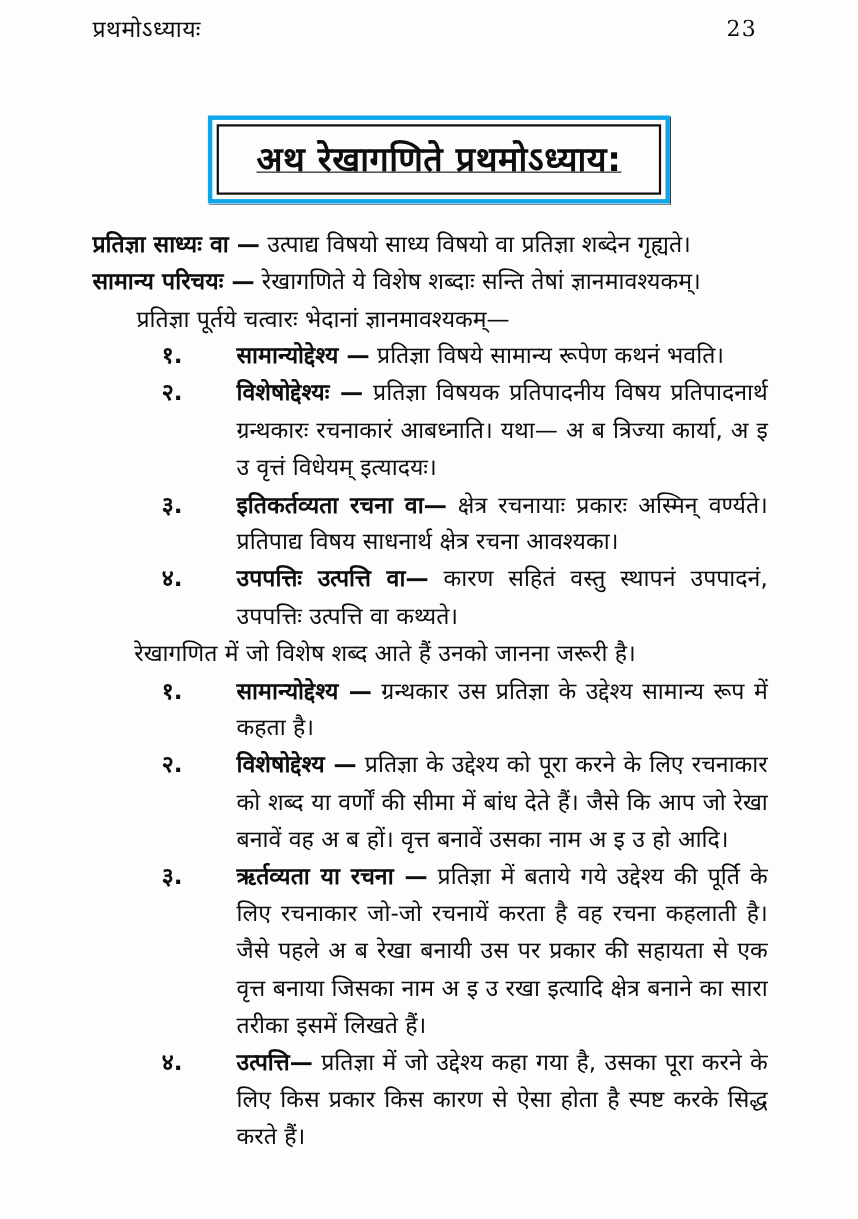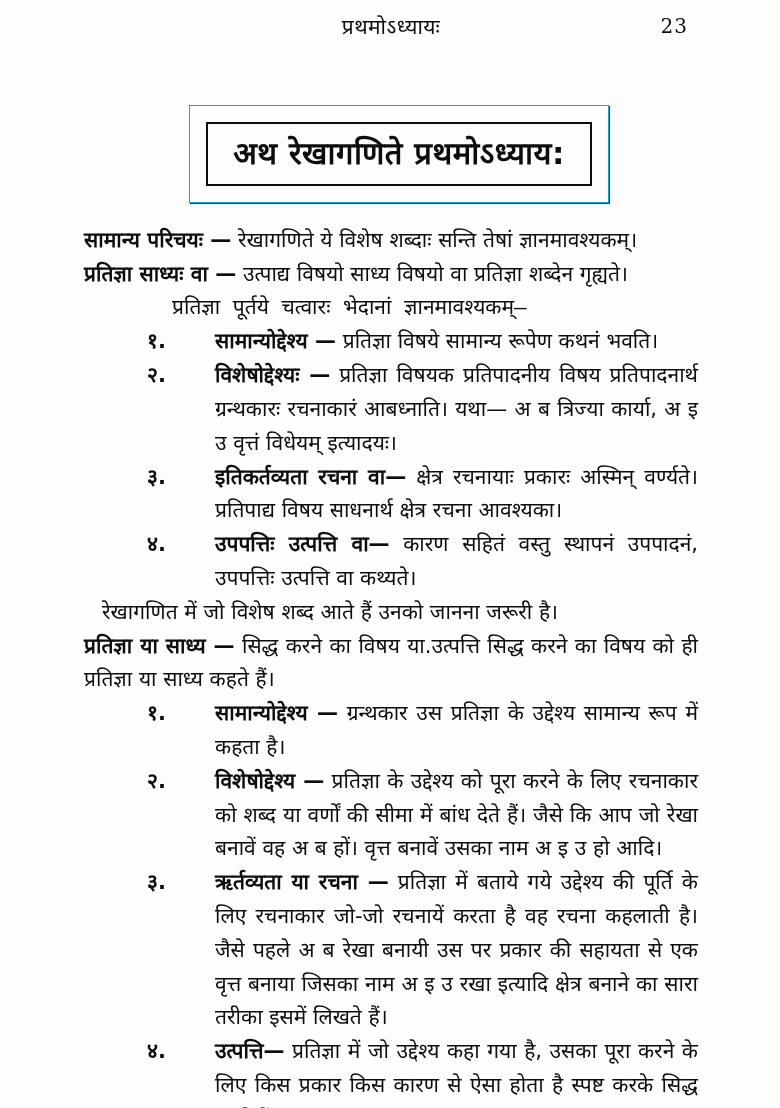--- a/index.html
+++ b/index.html
@@ -22,64 +22,64 @@
     padding: 12px 82px 10px 84px;
   }
   
   .runhead {
     position: relative;
     height: 34px;
   }
   .runhead .rtitle {
     position: absolute;
     left: 0; right: 0;
-    text-align: center;
     font-size: 21px;
     letter-spacing: 0.5px;
   }
   .runhead .pnum {
     position: absolute;
     right: 10px;
     top: 2px;
     font-size: 20px;
     font-family: "DejaVu Serif", serif;
     letter-spacing: 1px;
   }
   
   .titlebox-wrap {
     margin-top: 59px;
     margin-left: 105px;
     width: 420px;
   }
   .titlebox {
-    border: 1px solid #0ea5e9;
-    padding: 16px;
+    border: 4px solid #0ea5e9;
+    padding: 4px;
     box-shadow: 1px 1px 0 #3a3a3a;
+    text-decoration: underline;
   }
   .titlebox-inner {
     border: 2px solid #0e0d0b;
     padding: 7px 16px 11px 16px;
     text-align: center;
   }
   .chapter-title {
     font-size: 31px;
     font-weight: 700;
     white-space: nowrap;
     letter-spacing: 0.5px;
   }
   
   .content {
     margin-top: 21px;
     font-size: 21px;
     line-height: 33.8px;
   }
   .b { font-weight: 700; }
   .para { text-align: justify; }
-  .indent1 { margin-left: 88px; font-family: Liberation Mono, monospace; }
-  .indent2 { margin-left: 18px; }
+  .indent1 { margin-left: 40px; }
+  .indent2 { margin-left: 38px; }
   .li {
     display: flex;
     margin-left: 63px;
   }
   .li .num {
     flex: 0 0 38px;
     font-weight: 700;
   }
   .li .li-body {
     flex: 1 1 auto;
@@ -100,23 +100,23 @@
   <div class="titlebox-wrap">
     <div class="titlebox">
       <div class="titlebox-inner">
         <span class="chapter-title">अथ रेखागणिते प्रथमोऽध्याय:</span>
       </div>
     </div>
   </div>
 
   <div class="content">
 
+    <div class="para"><span class="b">प्रतिज्ञा साध्यः वा —</span> <span>उत्पाद्य विषयो साध्य विषयो वा प्रतिज्ञा शब्देन गृह्यते।</span></div>
+
     <div class="para"><span class="b">सामान्य परिचयः —</span> <span>रेखागणिते ये विशेष शब्दाः सन्ति तेषां ज्ञानमावश्यकम्।</span></div>
-
-    <div class="para"><span class="b">प्रतिज्ञा साध्यः वा —</span> <span>उत्पाद्य विषयो साध्य विषयो वा प्रतिज्ञा शब्देन गृह्यते।</span></div>
 
     <div class="indent1">प्रतिज्ञा पूर्तये चत्वारः भेदानां ज्ञानमावश्यकम्—</div>
 
     <div class="li">
       <span class="num">१.</span>
       <div class="li-body"><span class="b">सामान्योद्देश्य —</span> <span>प्रतिज्ञा विषये सामान्य रूपेण कथनं भवति।</span></div>
     </div>
 
     <div class="li">
       <span class="num">२.</span>
@@ -128,21 +128,20 @@
       <div class="li-body"><span class="b">इतिकर्तव्यता रचना वा—</span> <span>क्षेत्र रचनायाः प्रकारः अस्मिन् वर्ण्यते। प्रतिपाद्य विषय साधनार्थ क्षेत्र रचना आवश्यका।</span></div>
     </div>
 
     <div class="li">
       <span class="num">४.</span>
       <div class="li-body"><span class="b">उपपत्तिः उत्पत्ति वा—</span> <span>कारण सहितं वस्तु स्थापनं उपपादनं, उपपत्तिः उत्पत्ति वा कथ्यते।</span></div>
     </div>
 
     <div class="indent2">रेखागणित में जो विशेष शब्द आते हैं उनको जानना जरूरी है।</div>
 
-    <div class="para"><span class="b">प्रतिज्ञा या साध्य —</span> <span>सिद्ध करने का विषय या.उत्पत्ति सिद्ध करने का विषय को ही प्रतिज्ञा या साध्य कहते हैं।</span></div>
 
 
     <div class="li">
       <span class="num">१.</span>
       <div class="li-body"><span class="b">सामान्योद्देश्य —</span> <span>ग्रन्थकार उस प्रतिज्ञा के उद्देश्य सामान्य रूप में कहता है।</span></div>
     </div>
 
     <div class="li">
       <span class="num">२.</span>
       <div class="li-body"><span class="b">विशेषोद्देश्य —</span> <span>प्रतिज्ञा के उद्देश्य को पूरा करने के लिए रचनाकार को शब्द या वर्णों की सीमा में बांध देते हैं। जैसे कि आप जो रेखा बनावें वह अ ब हों। वृत्त बनावें उसका नाम अ इ उ हो आदि।</span></div>

